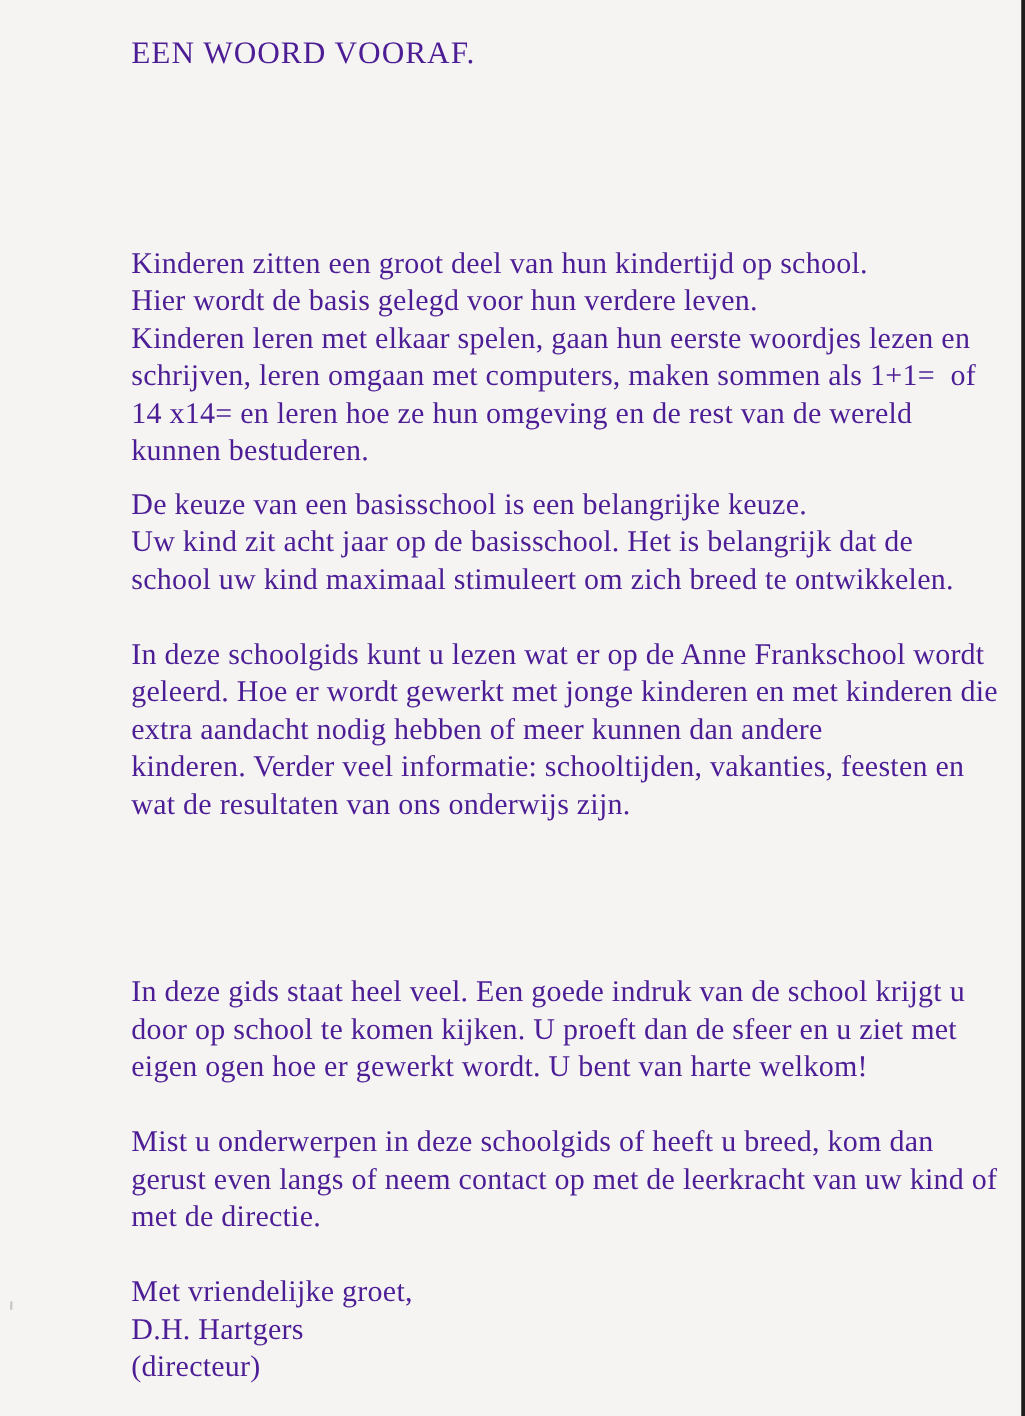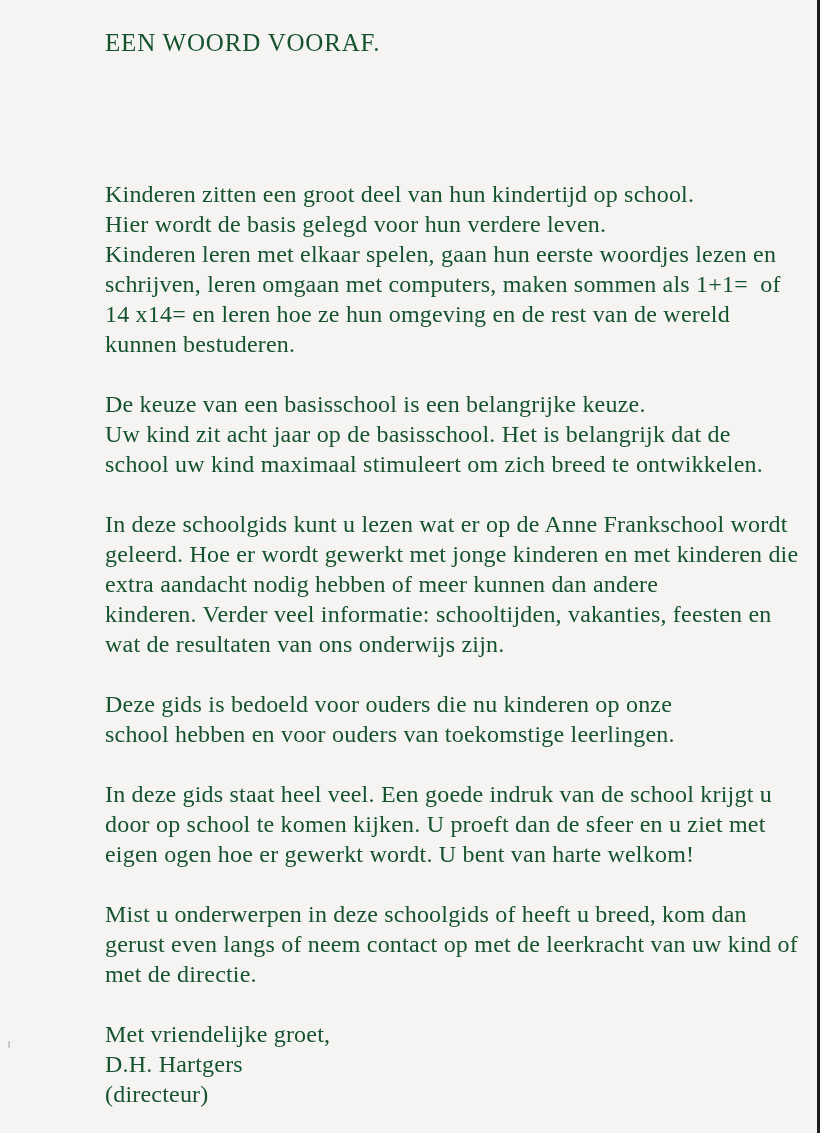--- a/index.html
+++ b/index.html
@@ -19,21 +19,21 @@
     position: absolute;
     inset: 0;
   }
   .txt {
     position: absolute;
     left: 105px;
     white-space: pre;
     font-size: 24px;
     line-height: 30px;
     letter-spacing: 0.2px;
-    color: #14532d;
+    color: #4c1d95;
   }
   .doc-title {
     font-size: 25px;
     letter-spacing: 0.8px;
   }
   .edge-line-right {
     position: absolute;
     top: 0;
     right: 0;
     width: 3px;
@@ -51,39 +51,37 @@
   }
 </style>
 </head>
 <body>
 
 <div class="doc-page">
 
   <div class="txt doc-title" style="top:28px">EEN WOORD VOORAF.</div>
 
 
-  <div class="txt" style="top:179px">Kinderen zitten een groot deel van hun kindertijd op school.
+  <div class="txt" style="top:196px">Kinderen zitten een groot deel van hun kindertijd op school.
 Hier wordt de basis gelegd voor hun verdere leven.
 Kinderen leren met elkaar spelen, gaan hun eerste woordjes lezen en
 schrijven, leren omgaan met computers, maken sommen als 1+1=  of
 14 x14= en leren hoe ze hun omgeving en de rest van de wereld
 kunnen bestuderen.</div>
 
   <div class="txt" style="top:389px">De keuze van een basisschool is een belangrijke keuze.
 Uw kind zit acht jaar op de basisschool. Het is belangrijk dat de
 school uw kind maximaal stimuleert om zich breed te ontwikkelen.</div>
 
   <div class="txt" style="top:509px">In deze schoolgids kunt u lezen wat er op de Anne Frankschool wordt
 geleerd. Hoe er wordt gewerkt met jonge kinderen en met kinderen die
 extra aandacht nodig hebben of meer kunnen dan andere
 kinderen. Verder veel informatie: schooltijden, vakanties, feesten en
 wat de resultaten van ons onderwijs zijn.</div>
 
-  <div class="txt" style="top:689px">Deze gids is bedoeld voor ouders die nu kinderen op onze
-school hebben en voor ouders van toekomstige leerlingen.</div>
 
   <div class="txt" style="top:779px">In deze gids staat heel veel. Een goede indruk van de school krijgt u
 door op school te komen kijken. U proeft dan de sfeer en u ziet met
 eigen ogen hoe er gewerkt wordt. U bent van harte welkom!</div>
 
   <div class="txt" style="top:899px">Mist u onderwerpen in deze schoolgids of heeft u breed, kom dan
 gerust even langs of neem contact op met de leerkracht van uw kind of
 met de directie.</div>
 
   <div class="txt" style="top:1019px">Met vriendelijke groet,

